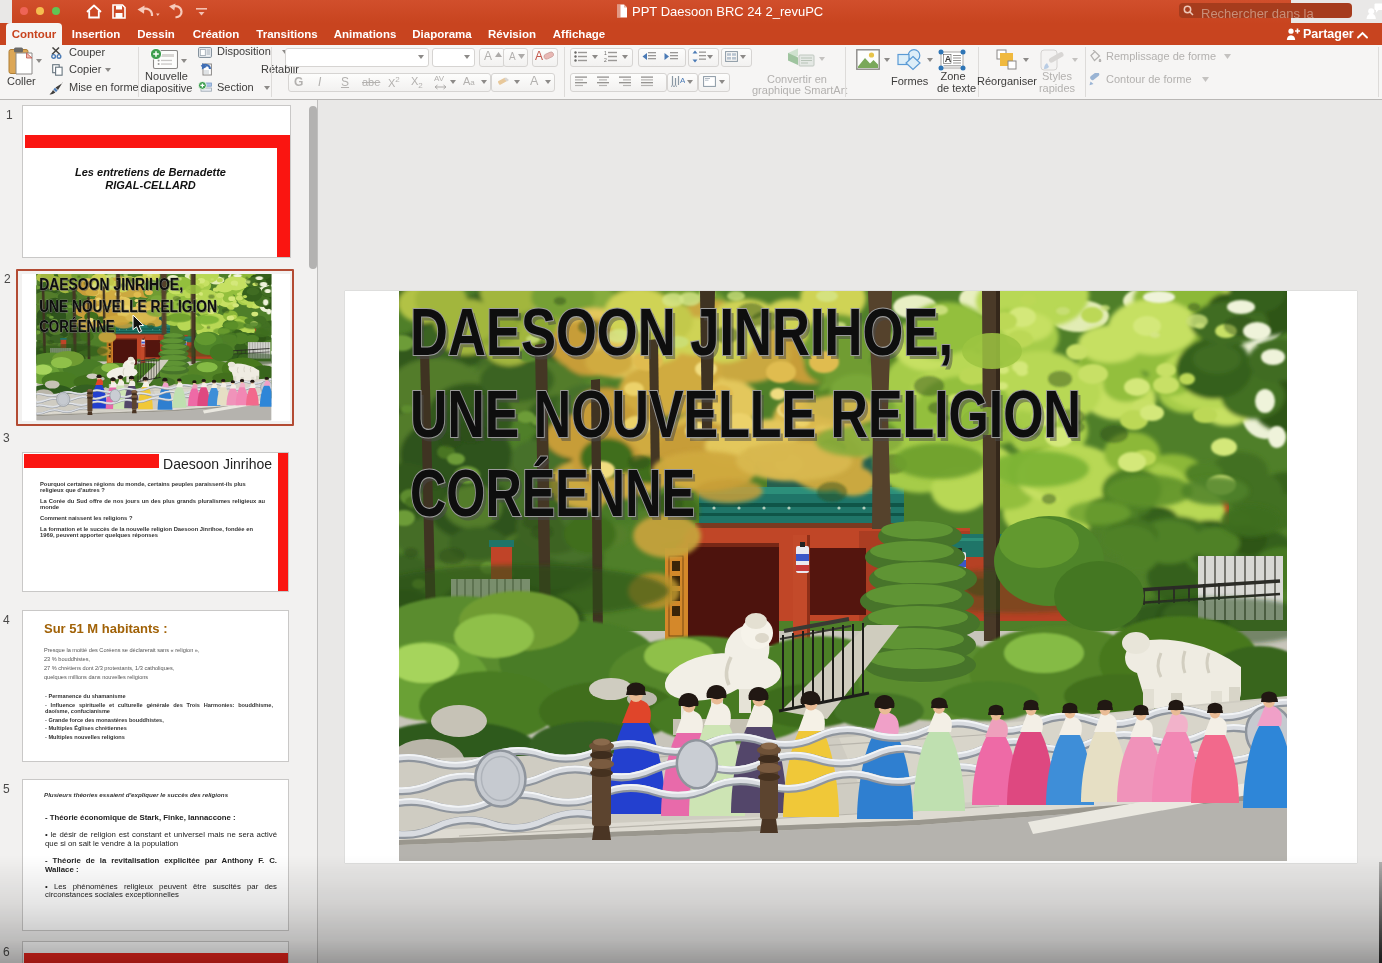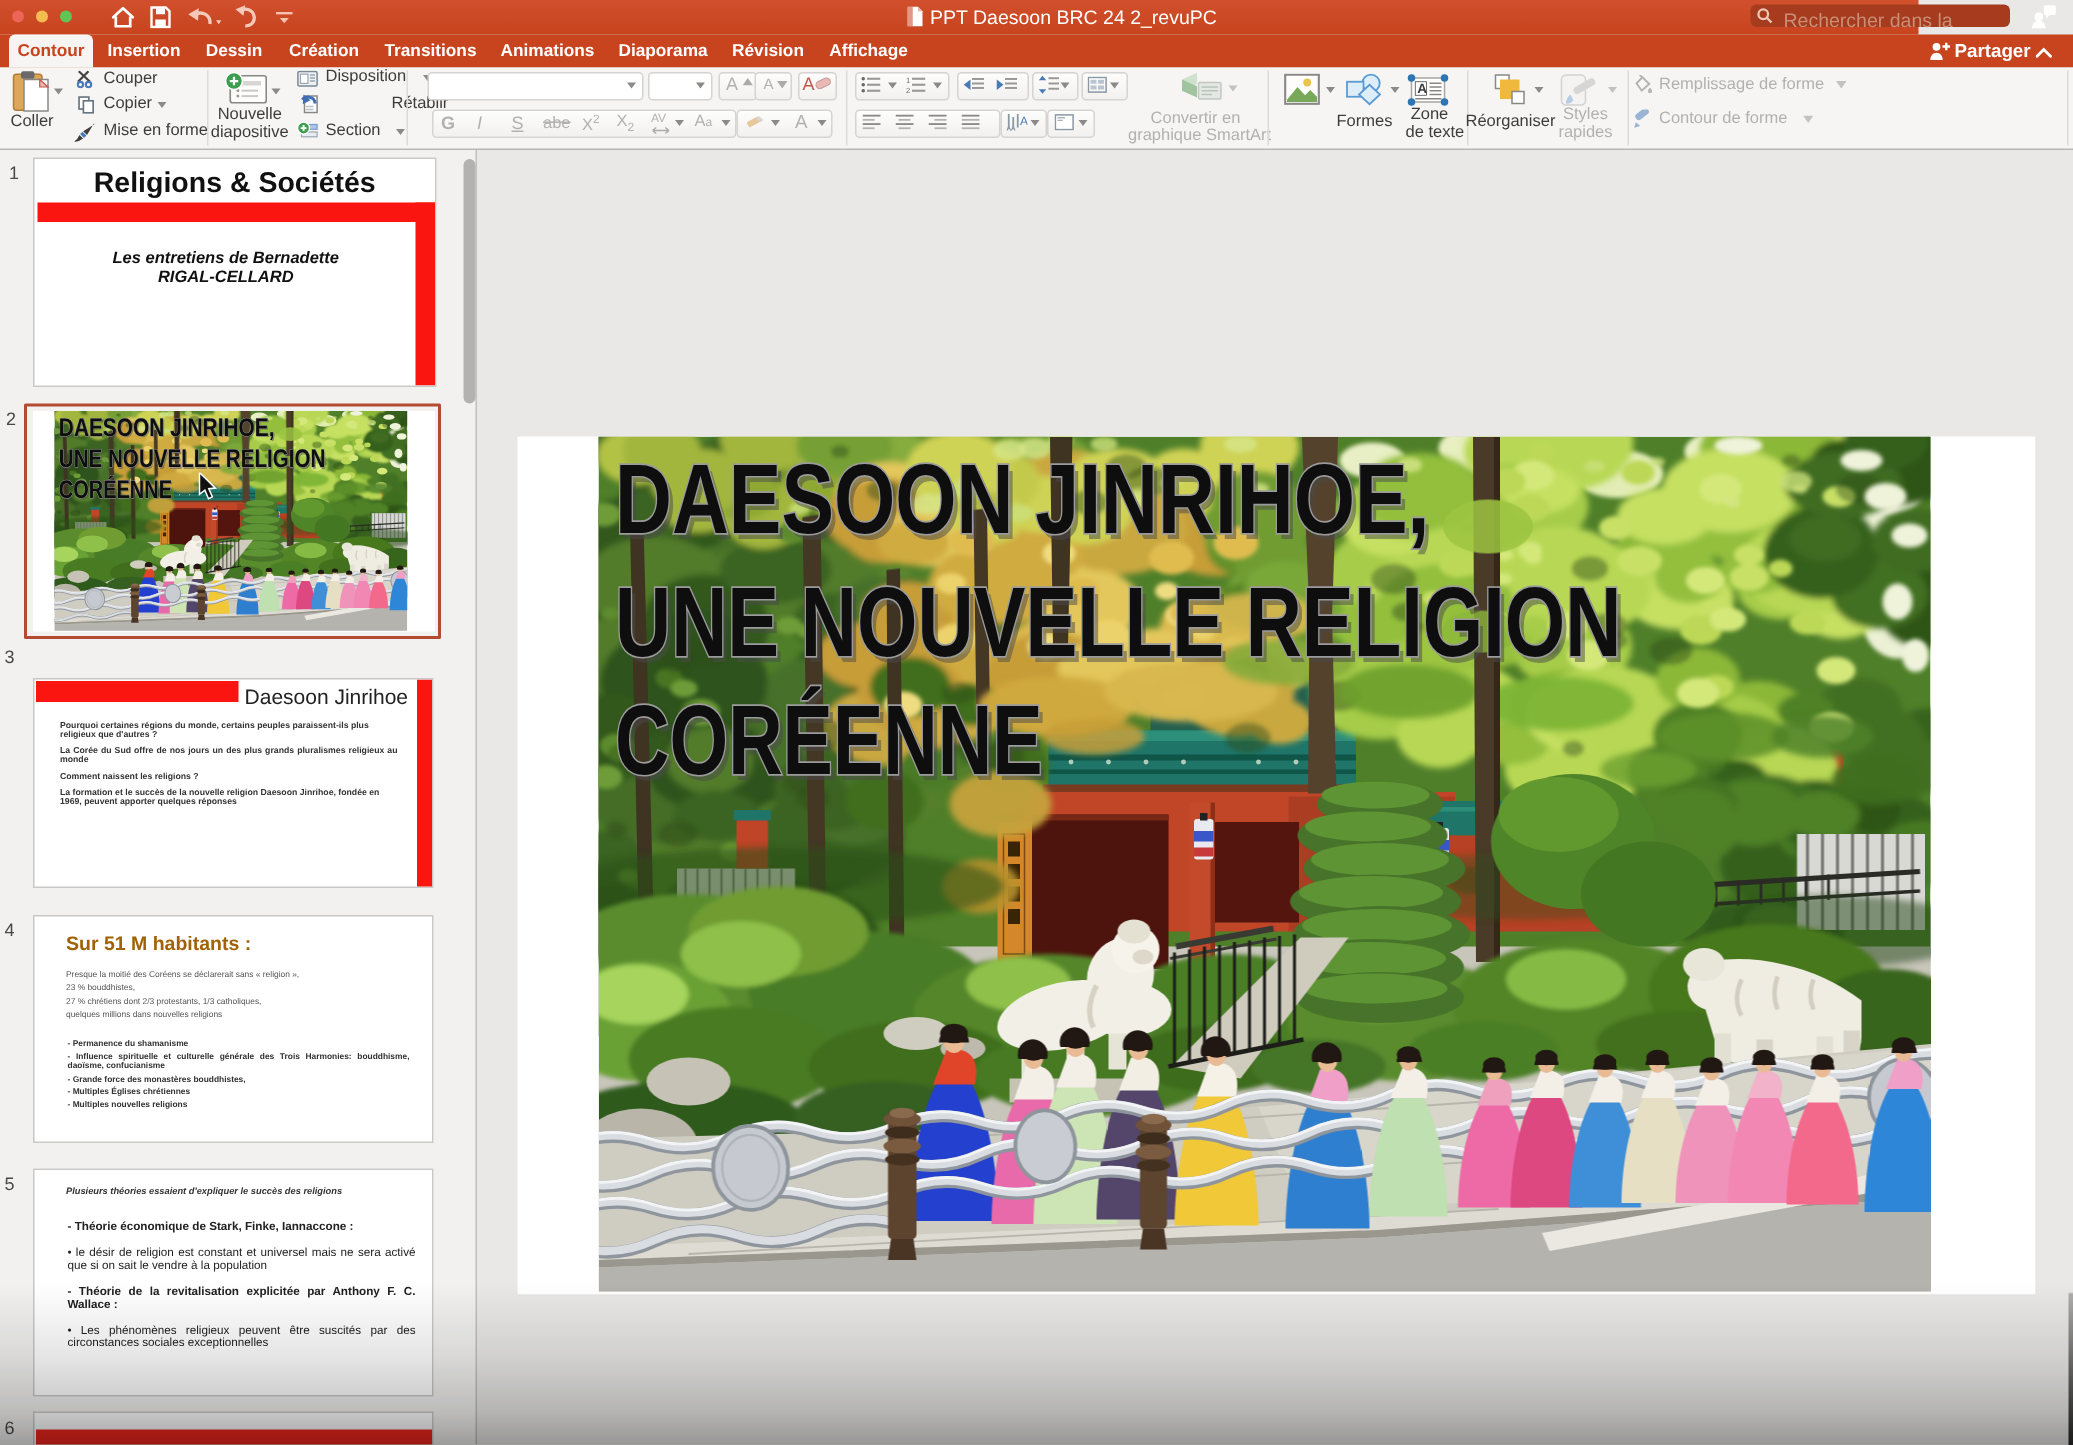--- a/index.html
+++ b/index.html
@@ -1,20 +1,20 @@
 <!DOCTYPE html>
 <html><head>
 <meta charset="utf-8">
 <style>
 html,body{margin:0;padding:0;}
 body{font-family:"Liberation Sans",sans-serif;}
 #app{position:relative;width:1382px;height:963px;overflow:hidden;background:#e9e8e7;}
 .abs{position:absolute;}
 
-#titlebar{left:0;top:0;width:1279px;height:23px;background:linear-gradient(#d14f2c,#c8441f);}
+#titlebar{left:12px;top:0;width:1279px;height:23px;background:linear-gradient(#d14f2c,#c8441f);}
 .light{width:8px;height:8px;border-radius:50%;top:7px;}
 #tabrow{left:0;top:23px;width:1382px;height:22px;background:#c8441f;}
 .tab{position:absolute;top:0;height:22px;line-height:23px;color:#fff;font-size:11.5px;font-weight:700;text-align:center;}
 #tabactive{position:absolute;left:6px;top:0;width:56px;height:22px;background:#f6f5f4;border-radius:4px 4px 0 0;color:#c8441f;font-size:11.5px;font-weight:700;text-align:center;line-height:23px;}
 
 #ribbon{left:0;top:45px;width:1382px;height:54px;background:#f6f5f4;border-bottom:1px solid #b9b7b5;}
 .rlbl{position:absolute;font-size:11px;color:#3d3c3b;white-space:nowrap;}
 .rlbl.dis{color:#b3b1af;}
 .rdiv{position:absolute;top:2px;width:1px;height:50px;background:#dddbd9;}
 .btnbox{position:absolute;border:1px solid #d6d4d2;background:linear-gradient(#fdfdfc,#f2f1f0);border-radius:3px;}
@@ -356,21 +356,20 @@
     </svg>
     <div class="rlbl dis" style="left:1106px;top:28px;">Contour de forme</div>
     <svg class="abs" style="left:1202px;top:32px" width="7" height="5">
         <path d="M0 0 H7 L3.5 5 Z" fill="#c4c2c0"></path>
       </svg>
     <div class="rdiv" style="left:1378px;"></div>
   </div>
   <div id="sidebar" class="abs">
     <div class="snum" style="left:6px;top:8px;">1</div>
     <div class="thumb" style="left:22px;top:5px;width:269px;height:153px;">
-      <div class="abs" style="left:0;top:6px;width:100%;text-align:center;font-size:19px;font-weight:700;color:#111;">Religions &amp; Sociétés</div>
       <div class="abs" style="left:2px;top:29px;width:265px;height:13px;background:#fa1511;"></div>
       <div class="abs" style="left:254px;top:29px;width:13px;height:122px;background:#fa1511;"></div>
       <div class="abs" style="left:10px;top:60px;width:235px;text-align:center;font-size:11px;font-weight:700;font-style:italic;color:#111;line-height:12.5px;">Les entretiens de Bernadette<br>RIGAL-CELLARD</div>
     </div>
     <div class="snum" style="left:4px;top:172px;">2</div>
     <div class="abs" style="left:16px;top:169px;width:278px;height:157px;border:2.5px solid #b34b33;border-radius:1px;box-sizing:border-box;"></div>
     <div class="abs" style="left:21.5px;top:174px;width:267px;height:147px;background:#fff;">
       <svg width="268" height="147" viewBox="0 0 1012 572" preserveAspectRatio="none">
           <use href="#slide2"></use>
         </svg>

